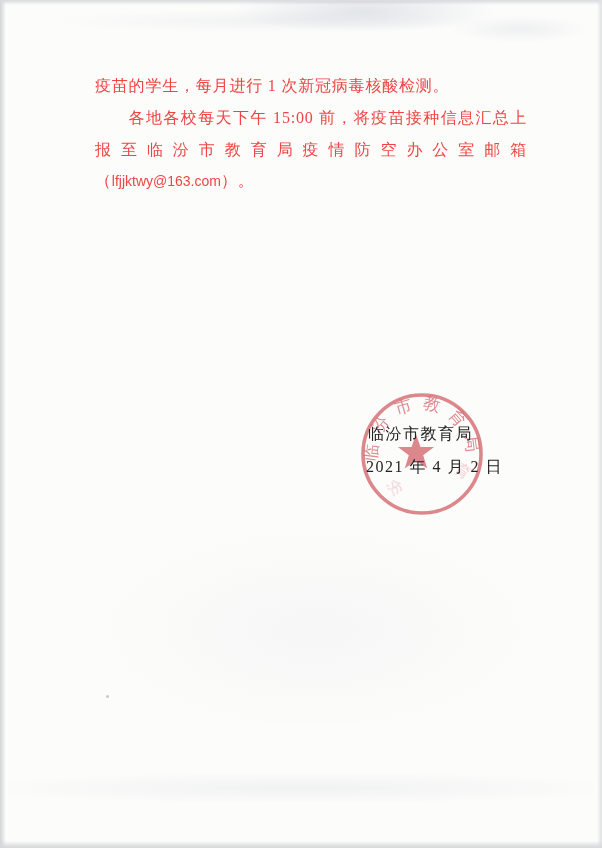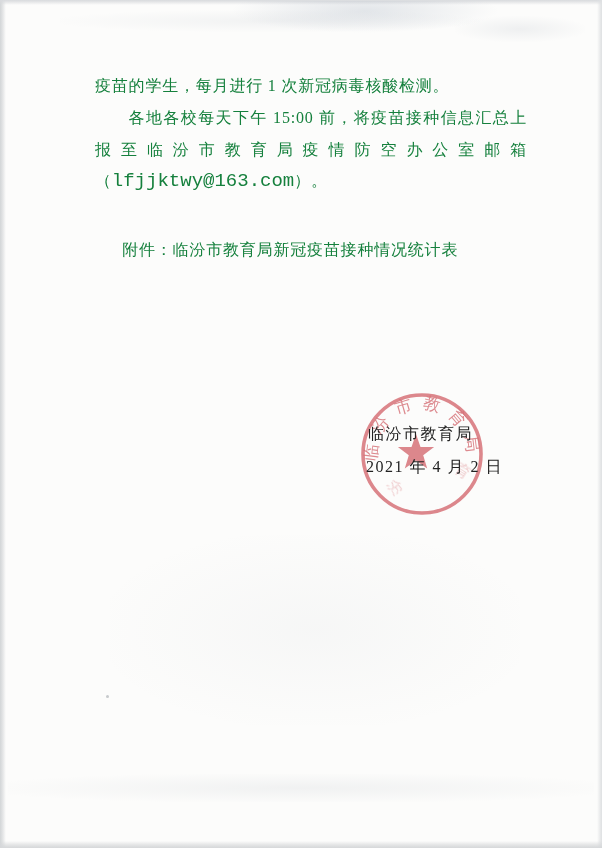--- a/index.html
+++ b/index.html
@@ -15,36 +15,36 @@
                 inset 4px 0 6px -4px rgba(0,0,0,.09),
                 inset -3px 0 5px -3px rgba(0,0,0,.06),
                 inset 0 -5px 7px -4px rgba(0,0,0,.10);
   }
   
   .content {
     position: absolute;
     left: 95px;
     top: 70px;
     width: 432px;
-    color: #15803d;
+    color: #ef4444;
     font-size: 16px;
     line-height: 31.8px;
     letter-spacing: 0.8px;
     text-align: justify;
   }
   .content p { margin: 0; }
   .para.indent { text-indent: 2.1em; }
   .section-lead {
     font-family: "Liberation Sans", "DejaVu Sans", sans-serif;
     font-weight: 700;
     letter-spacing: 0.6px;
   }
   .email {
-    font-family: Liberation Mono, monospace;
-    font-size: 19px;
+    font-family: Liberation Sans, sans-serif;
+    font-size: 14px;
     letter-spacing: 0;
   }
   .attachment {
     margin-top: 36px !important;
     text-indent: 1.7em;
   }
   
   .sig-line {
     position: absolute;
     color: #222;
@@ -114,21 +114,20 @@
   <div class="artifact bleed-mid"></div>
   <div class="artifact speck"></div>
 
   <div class="content">
     <p class="para">
       <span>疫苗的学生，每月进行 1 次新冠病毒核酸检测。</span>
     </p>
     <p class="para indent">
       <span>各地各校每天下午 15:00 前，将疫苗接种信息汇总上报至临汾市教育局疫情防空办公室邮箱（</span><span class="email">lfjjktwy@163.com</span><span>）。</span>
     </p>
-    <p class="para attachment">附件：临汾市教育局新冠疫苗接种情况统计表</p>
   </div>
 
   <svg class="seal" viewBox="0 0 130 130" xmlns="http://www.w3.org/2000/svg">
     <defs>
       <path id="seal-arc" d="M 22.7 80.4 A 45 45 0 1 1 107.3 80.4" fill="none"></path>
     </defs>
     <circle cx="65" cy="65" r="59" fill="none" stroke="#d15f66" stroke-width="3.6" opacity="0.85"></circle>
     <polygon points="59,45 63.5,57.9 77.1,58.1 66.2,66.3 70.2,79.4 59,71.6 47.8,79.4 51.8,66.3 40.9,58.1 54.5,57.9" fill="#d15f66" opacity="0.85"></polygon>
     <text font-size="17" fill="#d15f66" opacity="0.82" letter-spacing="9" font-family="Liberation Serif, serif">
       <textPath href="#seal-arc" startOffset="50%" text-anchor="middle">临汾市教育局</textPath>

